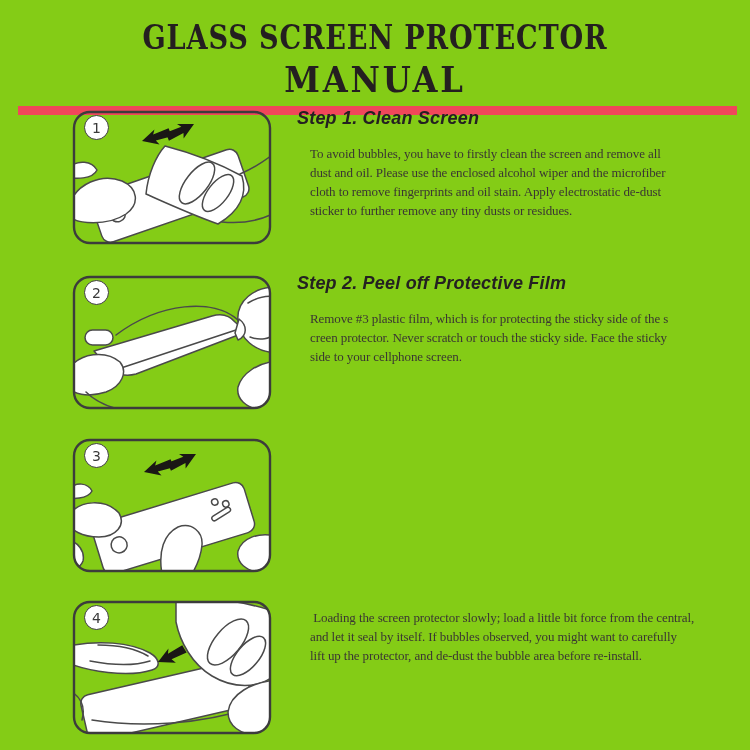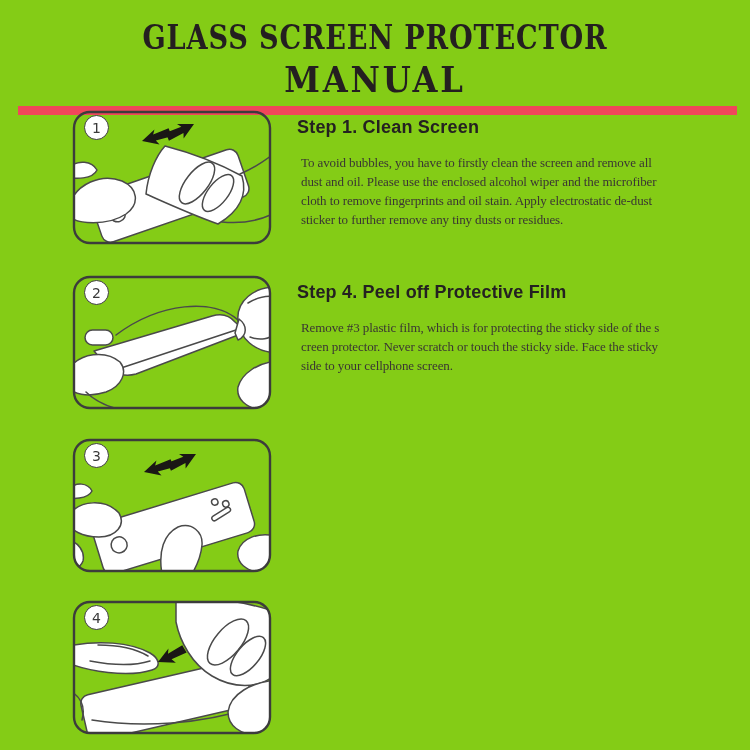--- a/index.html
+++ b/index.html
@@ -18,23 +18,23 @@
   .s1{top:110px}.s2{top:275px}.s3{top:438px}.s4{top:600px}
 
   .illus{position:absolute;left:72px;top:0;width:200px;height:135px;margin:0;}
   .illus svg{display:block;}
   .badge{position:absolute;left:12px;top:5px;width:25px;height:25px;box-sizing:border-box;
          border:1.5px solid #3e3e3e;border-radius:50%;background:#fff;
          display:flex;align-items:center;justify-content:center;
          font-family:"DejaVu Sans",sans-serif;font-size:14px;color:#3a3a3a;}
 
   .copy{position:absolute;left:297px;top:-5px;width:453px;}
-  .copy h3{margin:12px 0 15px 0;font-family:"Liberation Sans",sans-serif;font-weight:bold;
-           font-size:18px;color:#242121;letter-spacing:.2px;}
-  .copy p{margin:4px;font-size:13px;line-height:19px;color:#3a3633;
+  .copy h3{margin:3px 0 15px 0;font-family:"Liberation Sans",sans-serif;font-weight:bold;
+           font-size:18px;color:#242121;letter-spacing:.2px;font-style:italic;}
+  .copy p{margin:13px;font-size:13px;line-height:19px;color:#3a3633;
           white-space:pre;letter-spacing:-.1px;}
 </style>
 </head>
 <body>
 
 <div class="page">
 
   <header>
     <div class="title t1">GLASS SCREEN PROTECTOR</div>
     <div class="title t2">MANUAL</div>
@@ -101,21 +101,21 @@
           <path d="M167,44 C175,50 176,60 166,65 L163,58 Z"></path>
           <path d="M204,86 C186,88 170,98 166,112 C164,124 174,133 190,135 L204,135 Z"></path>
         </g>
         <rect x="2" y="2" width="196" height="131" rx="16" fill="none" stroke="#3c3c3c" stroke-width="2.4"></rect>
       </svg>
       <div class="badge">
         <span>2</span>
       </div>
     </figure>
     <div class="copy">
-      <h3>Step 4. Peel off Protective Film</h3>
+      <h3>Step 2. Peel off Protective Film</h3>
       <p>Remove #3 plastic film, which is for protecting the sticky side of the s
 creen protector. Never scratch or touch the sticky side. Face the sticky
 side to your cellphone screen.</p>
     </div>
   </section>
 
   <section class="step s3">
     <figure class="illus">
       <svg width="200" height="135" viewBox="0 0 200 135">
         <defs>
@@ -170,16 +170,19 @@
           <path d="M204,80 C180,82 158,94 156,112 C156,126 168,134 186,136 L204,136 Z"></path>
           <path fill="#1a1715" stroke="none" d="M0,0 L15,-8 L12.5,-3.5 L29,-5.5 L30,3 L13.5,3 L16,8 Z" transform="translate(86,62) rotate(-24)"></path>
         </g>
         <rect x="2" y="2" width="196" height="131" rx="16" fill="none" stroke="#3c3c3c" stroke-width="2.4"></rect>
       </svg>
       <div class="badge">
         <span>4</span>
       </div>
     </figure>
     <div class="copy">
+      <p> Loading the screen protector slowly; load a little bit force from the central,
+and let it seal by itself. If bubbles observed, you might want to carefully
+lift up the protector, and de-dust the bubble area before re-install.</p>
     </div>
   </section>
 
 </div>
 
 </body></html>

